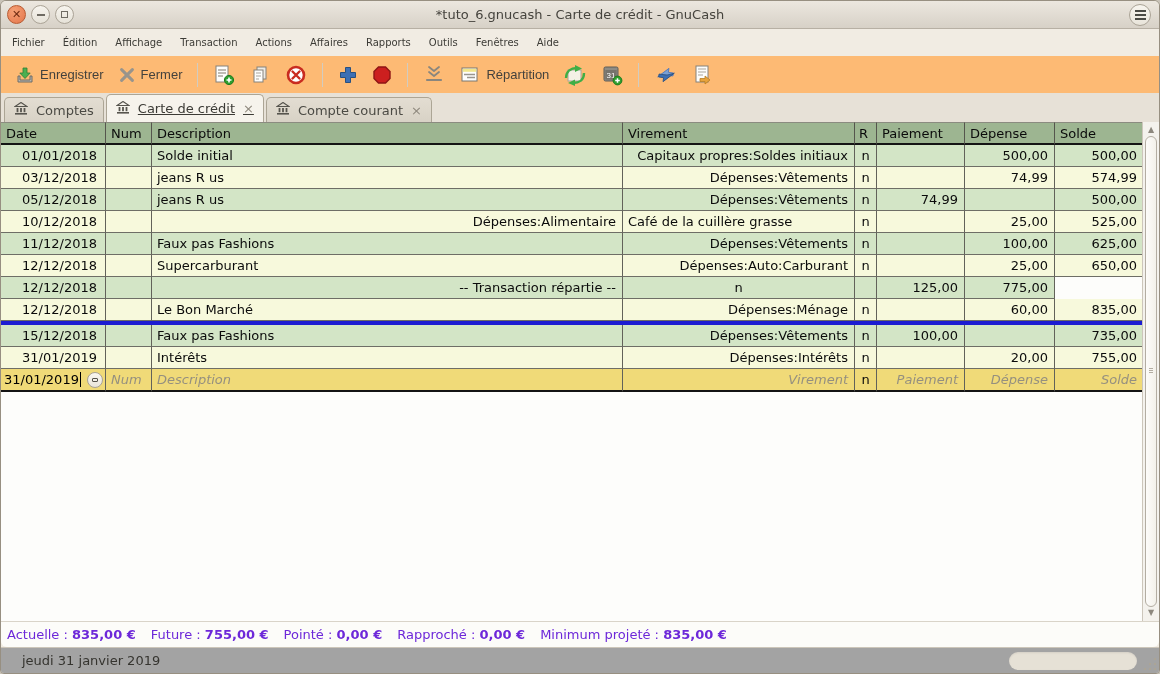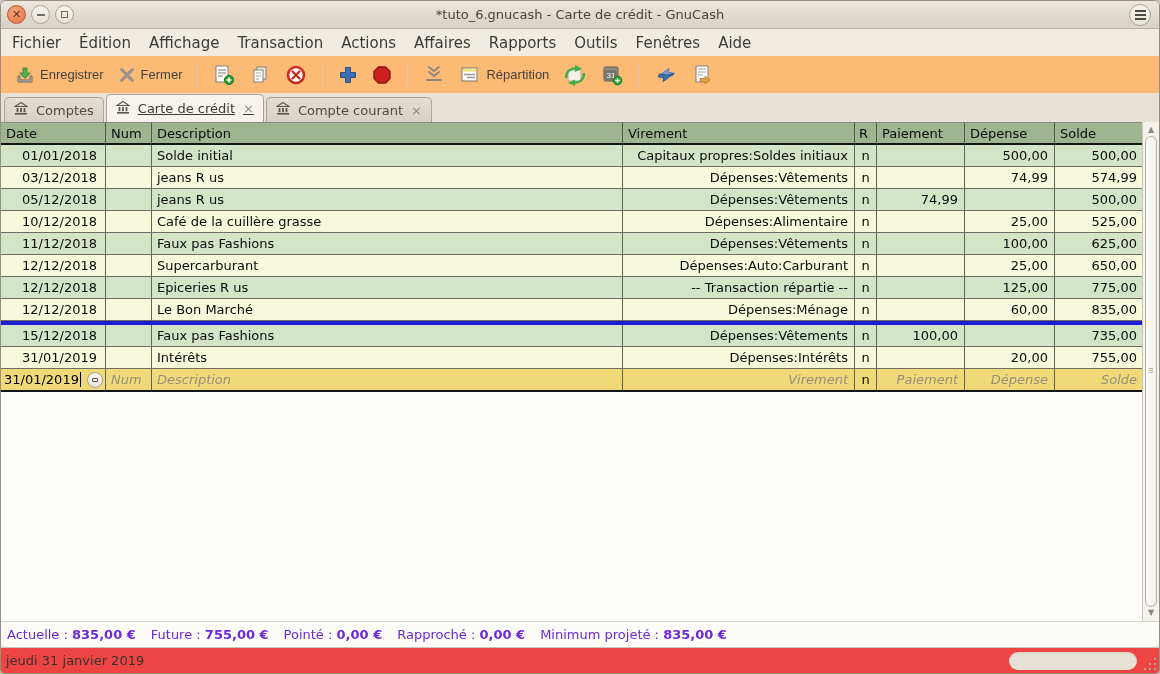--- a/index.html
+++ b/index.html
@@ -30,21 +30,21 @@
   }
   .menu-circle{
     position:absolute; right:8px; top:3px; width:22px; height:22px; border-radius:50%;
     background:linear-gradient(#f8f5ef,#e8e4da); border:1px solid #aaa396;
     display:flex; flex-direction:column; justify-content:center; align-items:center; gap:2px;
   }
   .menu-circle i{ width:11px; height:2px; background:#4a4a44; display:block; }
 
   
   .menubar{ height:27px; flex:0 0 27px; display:flex; align-items:center; background:#f1ece3; padding-left:2px; }
-  .menu-item{ font-size:15px; color:#3c3b36; padding:4px 9px; border-radius:3px; cursor:default; }
+  .menu-item{ font-size:10px; color:#3c3b36; padding:4px 9px; border-radius:3px; cursor:default; }
 
   
   .toolbar{ height:37px; flex:0 0 37px; display:flex; align-items:center; background:#fdba74; padding-left:8px; gap:2px; }
   .tb-btn{ display:flex; align-items:center; gap:5px; padding:4px 6px; border-radius:3px; font-size:13px; color:#44423d; background:transparent; border:none; }
   .tb-sep{ width:1px; height:24px; background:#d2ccc0; margin:0 7px; flex:0 0 1px; }
   .tb-btn svg{ display:block; }
 
   
   .tabbar{ height:29px; flex:0 0 29px; background:#e7e1d7; display:flex; align-items:flex-end; padding-left:3px; gap:2px; }
   .tab{ display:flex; align-items:center; gap:8px; height:25px; padding:0 9px; font-size:13px; color:#4b4a44;
@@ -96,22 +96,22 @@
   .sb-thumb{ position:absolute; left:2px; right:2px; top:14px; bottom:14px; border-radius:7px;
              background:linear-gradient(90deg,#fdfcfa,#f3f1ea); border:1px solid #b3ada2; }
   .sb-grip{ position:absolute; left:3px; right:3px; top:50%; margin-top:-4px; display:flex; flex-direction:column; gap:1px; }
   .sb-grip i{ height:1px; background:#b3ada2; display:block; }
 
   
   .summary-bar{ height:26px; flex:0 0 26px; background:#fcfcf9; border-top:1px solid #d9d4c9;
                 display:flex; align-items:center; padding-left:6px; gap:15px; border-radius:0 0 6px 6px; }
   .sum-item{ font-size:13px; color:#6d28d9; white-space:nowrap; }
   .sum-item .val{ font-weight:bold; }
-  .statusbar{ height:26px; flex:0 0 26px; background:#ef4444; border-top:1px solid #ccc6ba;
-              display:flex; align-items:center; padding-left:5px; position:relative; }
+  .statusbar{ height:26px; flex:0 0 26px; background:#a3a3a3; border-top:1px solid #ccc6ba;
+              display:flex; align-items:center; padding-left:21px; position:relative; }
   .status-text{ font-size:13px; color:#35342f; }
   .progress-pill{ position:absolute; right:22px; top:4px; width:128px; height:18px; border-radius:9px;
                   background:#e6e1d6; box-shadow:inset 0 1px 2px rgba(0,0,0,0.08); }
   .resize-grip{ position:absolute; right:3px; bottom:3px; width:12px; height:12px; }
   .resize-grip i{ position:absolute; width:2px; height:2px; background:#aba496; }
   .resize-grip i:nth-child(1){ right:0; bottom:0; }
   .resize-grip i:nth-child(2){ right:5px; bottom:0; }
   .resize-grip i:nth-child(3){ right:0; bottom:5px; }
   .resize-grip i:nth-child(4){ right:10px; bottom:0; }
   .resize-grip i:nth-child(5){ right:0; bottom:10px; }
@@ -350,22 +350,22 @@
       <div class="cell c-desc">jeans R us</div>
       <div class="cell c-vir">Dépenses:Vêtements</div>
       <div class="cell c-r">n</div>
       <div class="cell c-pay">74,99</div>
       <div class="cell c-dep"></div>
       <div class="cell c-sol">500,00</div>
     </div>
           <div class="reg-row row-cream">
       <div class="cell c-date">10/12/2018</div>
       <div class="cell c-num"></div>
+      <div class="cell c-vir">Dépenses:Alimentaire</div>
       <div class="cell c-desc">Café de la cuillère grasse</div>
-      <div class="cell c-vir">Dépenses:Alimentaire</div>
       <div class="cell c-r">n</div>
       <div class="cell c-pay"></div>
       <div class="cell c-dep">25,00</div>
       <div class="cell c-sol">525,00</div>
     </div>
           <div class="reg-row row-green">
       <div class="cell c-date">11/12/2018</div>
       <div class="cell c-num"></div>
       <div class="cell c-desc">Faux pas Fashions</div>
       <div class="cell c-vir">Dépenses:Vêtements</div>
@@ -380,21 +380,20 @@
       <div class="cell c-desc">Supercarburant</div>
       <div class="cell c-vir">Dépenses:Auto:Carburant</div>
       <div class="cell c-r">n</div>
       <div class="cell c-pay"></div>
       <div class="cell c-dep">25,00</div>
       <div class="cell c-sol">650,00</div>
     </div>
           <div class="reg-row row-green">
       <div class="cell c-date">12/12/2018</div>
       <div class="cell c-num"></div>
-      <div class="cell c-desc">Epiceries R us</div>
       <div class="cell c-vir">-- Transaction répartie --</div>
       <div class="cell c-r">n</div>
       <div class="cell c-pay"></div>
       <div class="cell c-dep">125,00</div>
       <div class="cell c-sol">775,00</div>
     </div>
           <div class="reg-row row-cream">
       <div class="cell c-date">12/12/2018</div>
       <div class="cell c-num"></div>
       <div class="cell c-desc">Le Bon Marché</div>

